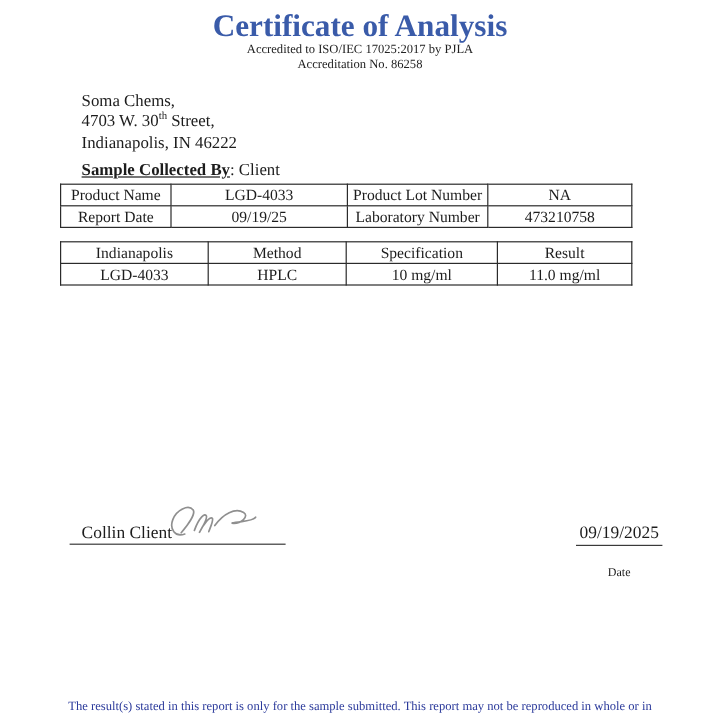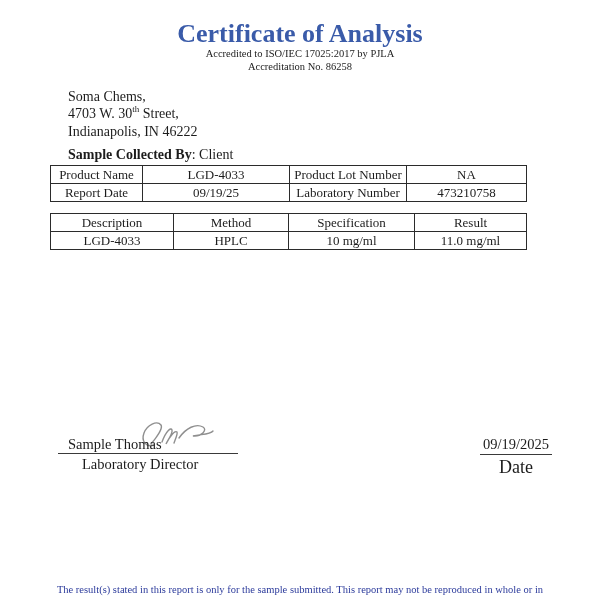--- a/index.html
+++ b/index.html
@@ -16,21 +16,21 @@
     font-family: "Liberation Serif", "DejaVu Serif", serif;
     color: var(--ink);
   }
   .page {
     position: relative;
     width: 600px; height: 600px;
     background: #ffffff;
     overflow: hidden;
   }
   .doc-title {
-    padding-top: 19px;
+    padding-top: 7px;
     text-align: center;
     font-size: 26px;
     font-weight: bold;
     line-height: 29px;
     color: var(--title-blue);
   }
   .acc-line {
     text-align: center;
     font-size: 10.5px;
     line-height: 12.5px;
@@ -41,21 +41,21 @@
     font-size: 14px;
     line-height: 17.4px;
   }
   .client-label { font-weight: bold; }
   sup.ordinal { font-size: 9px; vertical-align: super; line-height: 0; }
   .sample-line {
     margin: 7px 0 3px 68px;
     font-size: 14px;
     line-height: 15px;
   }
-  .sample-label { font-weight: bold; }
+  .sample-label { font-weight: bold; text-decoration: underline; }
   table.coa {
     margin-left: 50px;
     width: 476px;
     border-collapse: collapse;
     table-layout: fixed;
     font-size: 13px;
   }
   table.coa td {
     border: 1px solid var(--border);
     height: 18px;
@@ -96,21 +96,21 @@
     left: 476px; top: 13px;
     width: 80px;
     text-align: center;
     font-size: 14.5px;
   }
   .sig-date-value {
     display: inline-block;
     border-bottom: 1.5px solid #3a3a3a;
     padding: 0 3px 1px 3px;
   }
-  .sig-date-label { margin-top: 2px; font-size: 18px; }
+  .sig-date-label { margin-top: 17px; font-size: 10px; }
   .footer {
     position: absolute;
     left: 0; top: 584px;
     width: 600px;
     text-align: center;
     font-size: 10.5px;
     white-space: nowrap;
     color: var(--footer-blue);
   }
 </style>
@@ -156,21 +156,21 @@
 
   <table class="coa results">
     <colgroup>
         <col style="width:123px">
         <col style="width:115px">
         <col style="width:126px">
         <col style="width:112px">
       </colgroup>
     <tbody>
       <tr>
-        <td>Description</td>
+        <td>Indianapolis</td>
         <td>Method</td>
         <td>Specification</td>
         <td>Result</td>
       </tr>
       <tr>
         <td>LGD-4033</td>
         <td>HPLC</td>
         <td>10 mg/ml</td>
         <td>11.0 mg/ml</td>
       </tr>
@@ -178,23 +178,22 @@
   </table>
 
   <div class="sig-area">
     <svg class="sig-scribble" width="78" height="34" viewBox="0 0 78 34" fill="none">
       <path d="M16 26 C8 29 3 22 6 14 C9 6 19 1 23 6 C25 9 19 18 13 25
                M24 23 C28 12 33 8 34 11 C35 14 30 21 28 25
                C32 17 37 11 39 13 C40 15 37 21 36 24
                M41 19 C48 9 58 4 65 8 C70 11 63 18 55 17
                C62 15 72 16 75 12" stroke="#8F8F8F" stroke-width="1.4" stroke-linecap="round" fill="none"></path>
     </svg>
-    <div class="sig-name">Sample Thomas</div>
+    <div class="sig-name">Collin Client</div>
     <div class="sig-line"></div>
-    <div class="sig-role">Laboratory Director</div>
     <div class="sig-date">
       <span class="sig-date-value">09/19/2025</span>
       <div class="sig-date-label">Date</div>
     </div>
   </div>
 
   <div class="footer">The result(s) stated in this report is only for the sample submitted. This report may not be reproduced in whole or in</div>
 
 </div>
 

